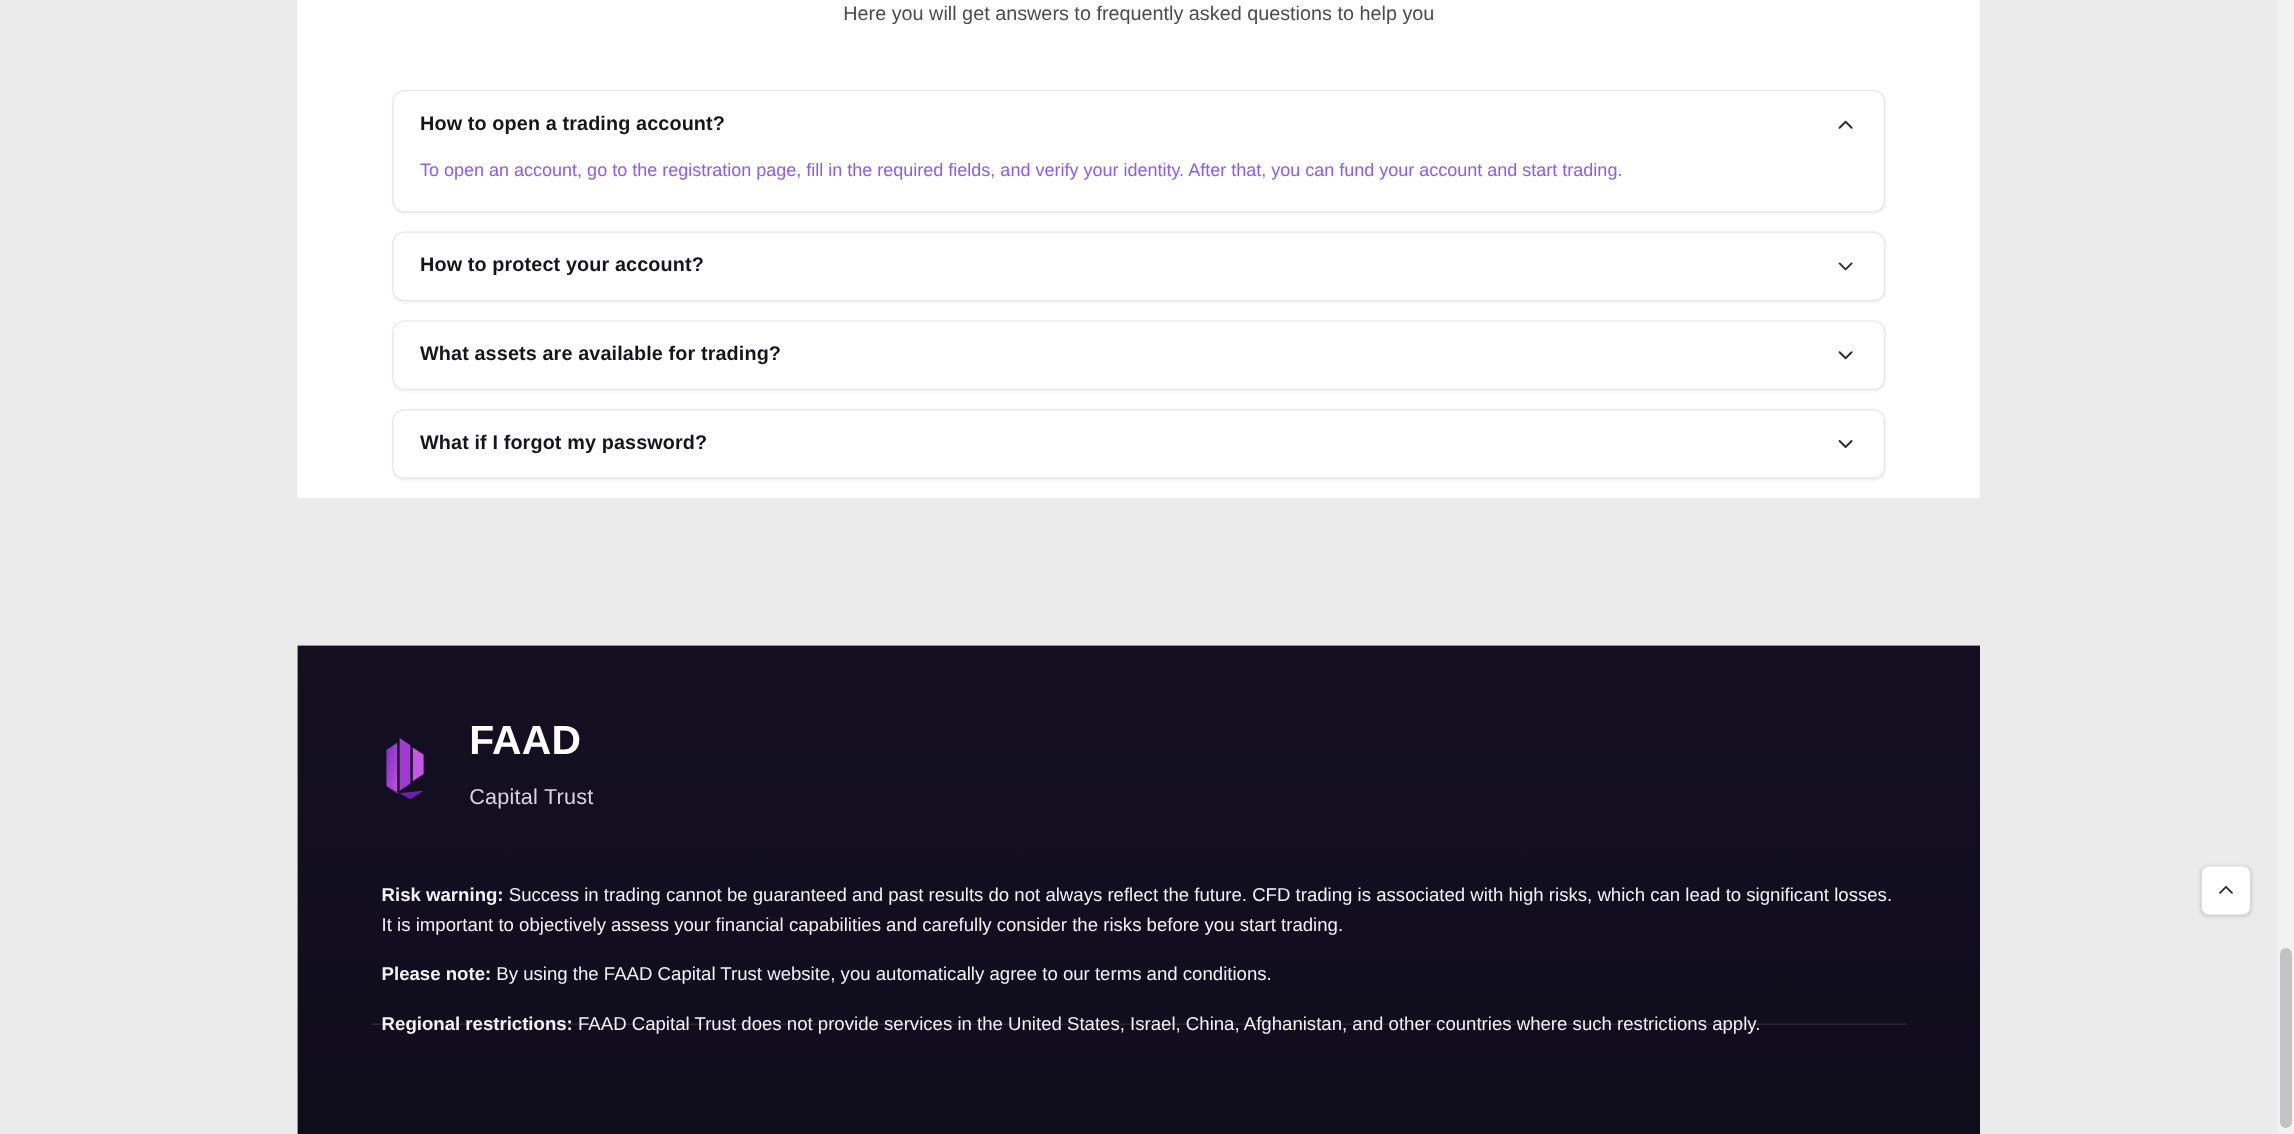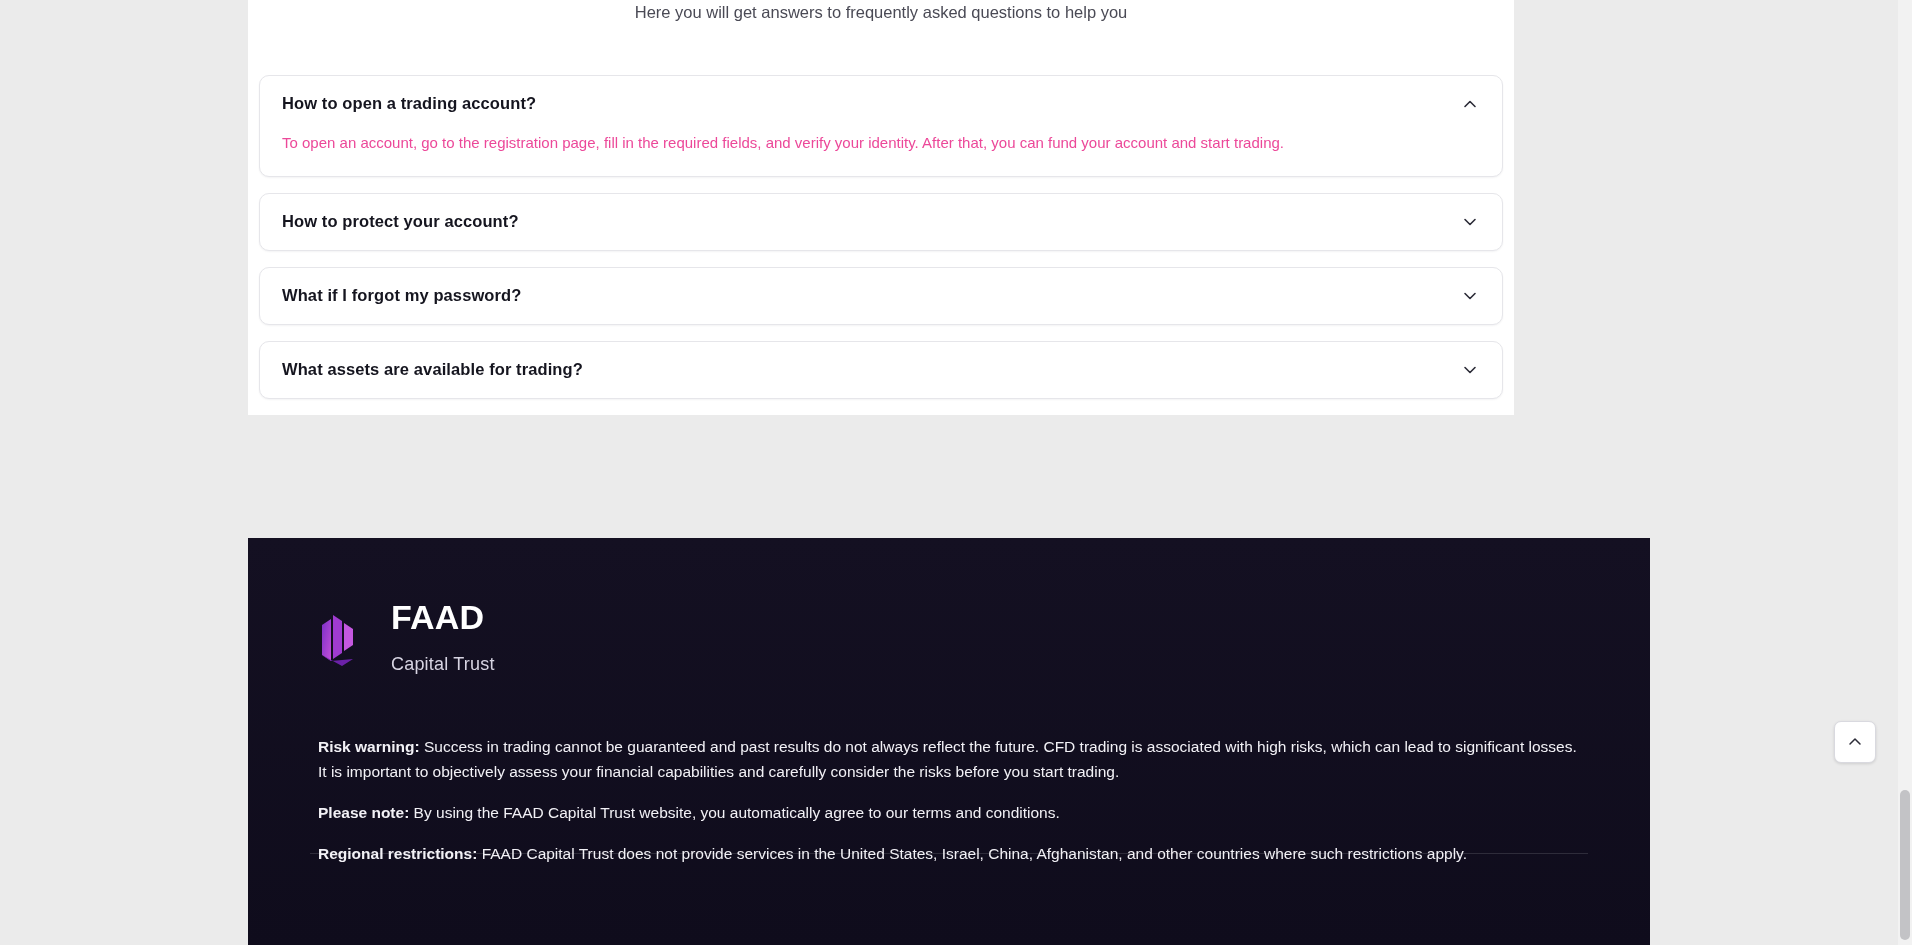--- a/index.html
+++ b/index.html
@@ -15,21 +15,21 @@
     position: relative;
     width: 1912px;
     height: 945px;
     background: #ebebeb;
     overflow: hidden;
   }
   .content-sheet {
     position: absolute;
     left: 248px;
     top: 0;
-    width: 1266px;
+    width: 1402px;
     background: #ffffff;
   }
   .faq-intro {
     text-align: center;
     color: #4a4a55;
     font-size: 16.5px;
     line-height: 24.5px;
     padding-top: 0px;
     margin: 0;
   }
@@ -66,21 +66,21 @@
     height: 20px;
     flex: 0 0 20px;
     display: flex;
     align-items: center;
     justify-content: center;
     color: #2c2c38;
   }
   .faq-answer {
     font-size: 15px;
     line-height: 22px;
-    color: #ec4899;
+    color: #8b5cf6;
     padding: 0 0 22px 0;
     max-width: 1190px;
   }
 
   .footer {
     position: absolute;
     left: 248px;
     top: 538px;
     width: 1402px;
     height: 407px;
@@ -199,33 +199,33 @@
             <svg width="16" height="16" viewBox="0 0 16 16" aria-hidden="true">
               <path d="M3 5.5 L8 10.5 L13 5.5" fill="none" stroke="currentColor" stroke-width="1.6" stroke-linecap="round" stroke-linejoin="round"></path>
             </svg>
           </div>
         </div>
 
       </div>
 
       <div class="faq-item collapsed">
         <div class="faq-head">
+          <div class="faq-q">What assets are available for trading?</div>
+          <div class="chev">
+            <svg width="16" height="16" viewBox="0 0 16 16" aria-hidden="true">
+              <path d="M3 5.5 L8 10.5 L13 5.5" fill="none" stroke="currentColor" stroke-width="1.6" stroke-linecap="round" stroke-linejoin="round"></path>
+            </svg>
+          </div>
+        </div>
+
+      </div>
+
+      <div class="faq-item collapsed">
+        <div class="faq-head">
           <div class="faq-q">What if I forgot my password?</div>
-          <div class="chev">
-            <svg width="16" height="16" viewBox="0 0 16 16" aria-hidden="true">
-              <path d="M3 5.5 L8 10.5 L13 5.5" fill="none" stroke="currentColor" stroke-width="1.6" stroke-linecap="round" stroke-linejoin="round"></path>
-            </svg>
-          </div>
-        </div>
-
-      </div>
-
-      <div class="faq-item collapsed">
-        <div class="faq-head">
-          <div class="faq-q">What assets are available for trading?</div>
           <div class="chev">
             <svg width="16" height="16" viewBox="0 0 16 16" aria-hidden="true">
               <path d="M3 5.5 L8 10.5 L13 5.5" fill="none" stroke="currentColor" stroke-width="1.6" stroke-linecap="round" stroke-linejoin="round"></path>
             </svg>
           </div>
         </div>
 
       </div>
 
     </div>

